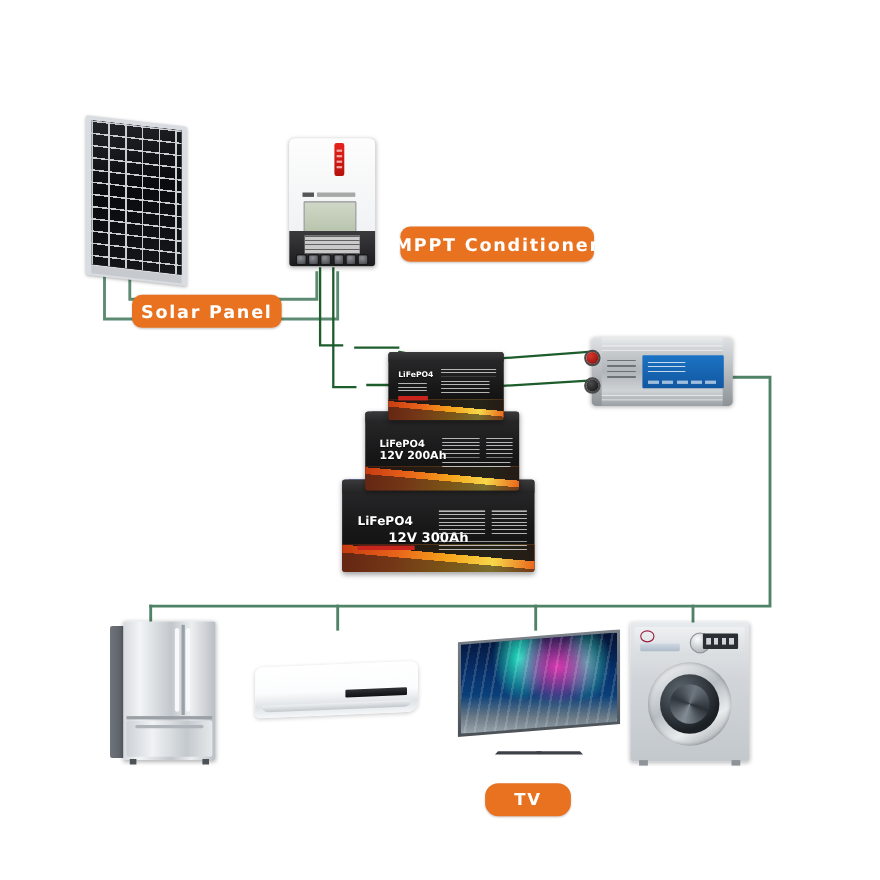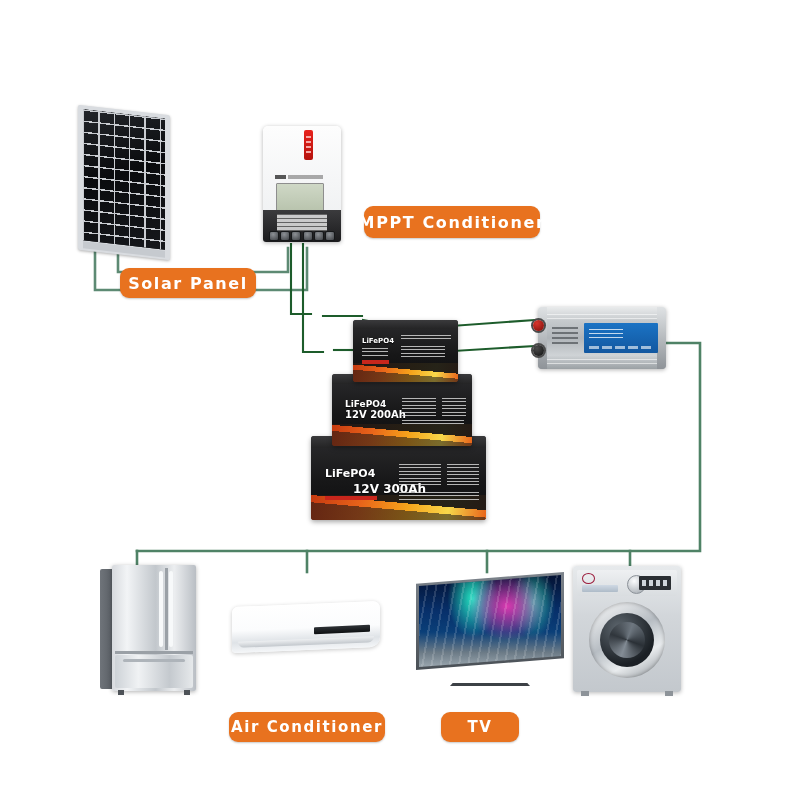--- a/index.html
+++ b/index.html
@@ -337,18 +337,17 @@
       <div class="wa-foot" style="right:8px"></div>
     </div>
   </div>
 
   <div class="pill" style="left:120px;top:268px;width:136px;height:30px;font-size:16px;">Solar Panel</div>
 
   <div class="pill" style="left:364px;top:206px;width:176px;height:32px;font-size:16px;">MPPT Conditioner</div>
 
 
 
-  <div class="pill" style="left:229px;top:712px;width:156px;height:30px;font-size:15px;">Air Conditioner</div>
-
-  <div class="pill" style="left:441px;top:712px;width:78px;height:30px;font-size:15px;">TV</div>
+
+  <div class="pill" style="left:441px;top:712px;width:78px;height:30px;font-size:15px;border-radius:12px;">TV</div>
 
 
 </div>
 
 </body></html>

